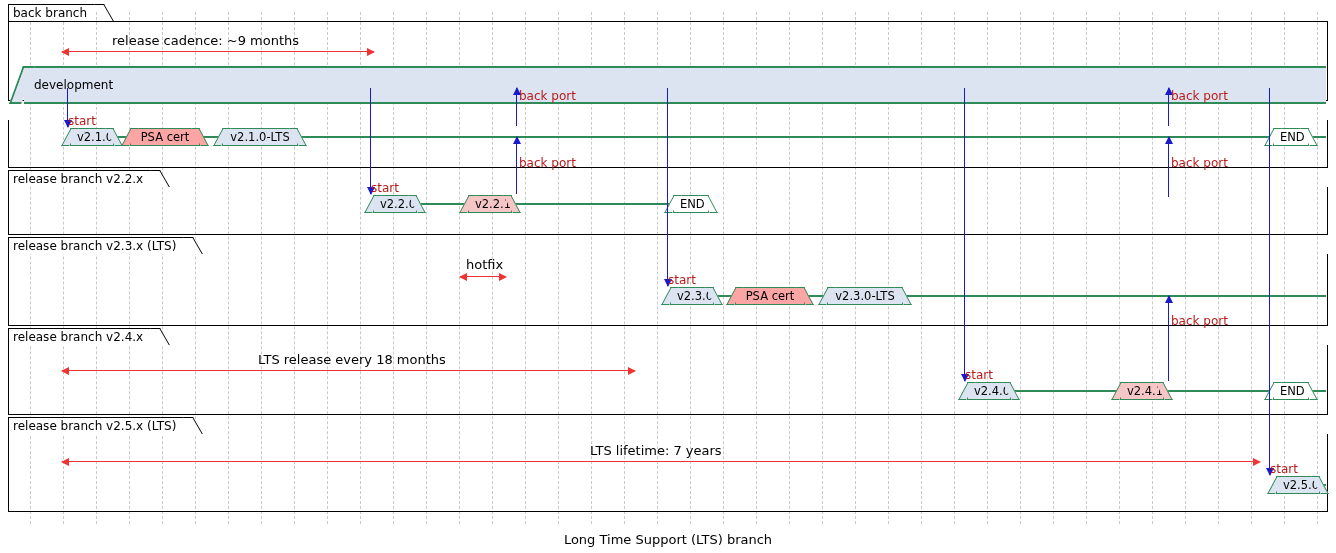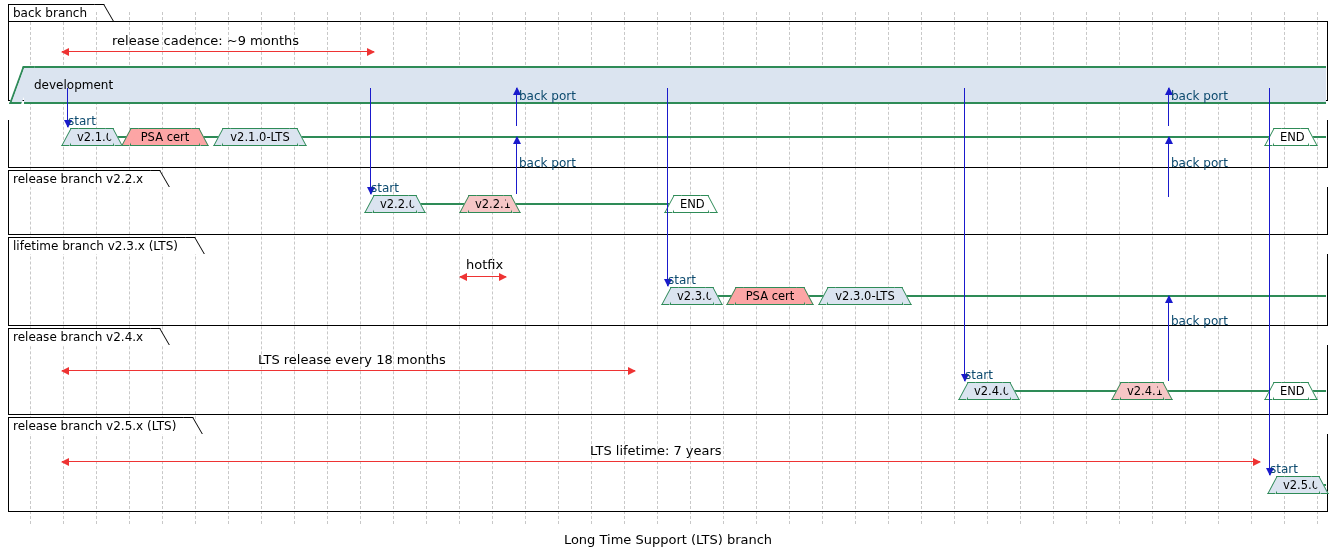--- a/index.html
+++ b/index.html
@@ -155,21 +155,21 @@
     position: absolute;
     left: -4px;
     width: 0; height: 0;
     border-left: 4px solid transparent;
     border-right: 4px solid transparent;
   }
   .bluearrow .head.up   { top: -1px;   border-bottom: 8px solid #1a1acc; }
   .bluearrow .head.down { bottom: -1px; border-top: 8px solid #1a1acc; }
   .bluelabel {
     position: absolute;
-    color: #0c4a6e;
+    color: #b91c1c;
     font-size: 12px;
     white-space: nowrap;
   }
 
   .caption {
     position: absolute;
     width: 100%;
     text-align: center;
     font-size: 13px;
     bottom: 6px;
@@ -266,21 +266,21 @@
 
   <div class="bluearrow" style="left:516px; top:137px; height:57px;">
       <div class="head up"></div>
     </div>
   <div class="bluelabel" style="left:519px; top:156px;">back port</div>
   <div class="bluearrow" style="left:516px; top:88px; height:38px;">
       <div class="head up"></div>
     </div>
   <div class="bluelabel" style="left:519px; top:89px;">back port</div>
 
-  <div class="lane-tab" style="left:8px; top:237px;"><span>lifetime branch v2.3.x (LTS)</span></div>
+  <div class="lane-tab" style="left:8px; top:237px;"><span>release branch v2.3.x (LTS)</span></div>
   <div class="frame" style="left:8px; right:8px; top:254px; height:72px;"></div>
 
   <div class="redarrow" style="left:460px; width:46px; top:276px;">
     <div class="head l"></div>
       <div class="head r"></div>
   </div>
   <div class="redlabel" style="left:466px; top:257px;">hotfix</div>
 
   <div class="hline-green" style="left:670px; right:10px; top:295px;"></div>
   <div class="bluearrow" style="left:667px; top:88px; height:198px;">

